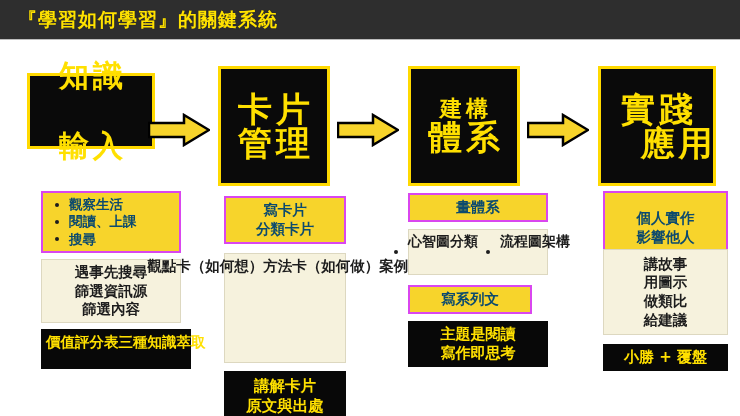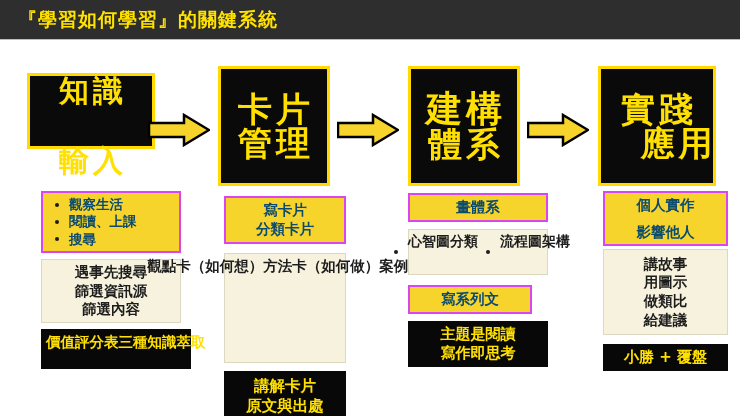--- a/index.html
+++ b/index.html
@@ -110,21 +110,21 @@
 </head>
 <body>
 
 <div id="header-bar">
   <div id="header-title">『學習如何學習』的關鍵系統</div>
 </div>
 
 <div id="canvas">
   <div id="columns-root">
       <div class="column" style="left: 27px; width: 128px;">
-        <div class="stage-head" style="position: absolute; left: 0px; top: 32px; width: 128px; height: 76px; justify-content: space-between;">
+        <div class="stage-head" style="position: absolute; left: 0px; top: 32px; width: 128px; height: 76px;">
           <div class="line" style="font-size: 30px;">知識</div>
           <div class="line" style="font-size: 30px; margin-top: 40px;">輸入</div>
         </div>
         <div class="box yellow bullets" style="position: absolute; left: 14px; top: 150px; width: 140px; min-height: 52px; font-size: 13.5px; display: flex; flex-direction: column; justify-content: center; padding: 3px 4px;">
           <span class="line">觀察生活</span>
           <span class="line">閱讀、上課</span>
           <span class="line">搜尋</span>
         </div>
         <div class="box cream" style="position: absolute; left: 14px; top: 218px; width: 140px; min-height: 60px; font-size: 14.5px; display: flex; flex-direction: column; justify-content: center; padding: 3px 4px;">
           <span class="line">遇事先搜尋</span>
@@ -152,21 +152,21 @@
           <span class="line">（如何做）</span>
           <span class="line">案例卡</span>
         </div>
         <div class="box black" style="position: absolute; left: 6px; top: 330px; width: 122px; min-height: 52px; font-size: 15.5px; display: flex; flex-direction: column; justify-content: center; padding: 3px 4px;">
           <span class="line">講解卡片</span>
           <span class="line">原文與出處</span>
         </div>
       </div>
       <div class="column" style="left: 408px; width: 112px;">
         <div class="stage-head" style="position: absolute; left: 0px; top: 25px; width: 112px; height: 120px;">
-          <div class="line" style="font-size: 36px;">建構</div>
+          <div class="line" style="font-size: 22px;">建構</div>
           <div class="line" style="font-size: 34px;">體系</div>
         </div>
         <div class="box yellow" style="position: absolute; left: 0px; top: 152px; width: 140px; min-height: 26px; font-size: 14.5px; display: flex; flex-direction: column; justify-content: center; padding: 3px 4px;">
           <span class="line">畫體系</span>
         </div>
         <div class="box cream bullets" style="position: absolute; left: 0px; top: 188px; width: 140px; min-height: 46px; font-size: 14px; display: flex; flex-direction: row; justify-content: center; padding: 3px 4px;">
           <span class="line">心智圖分類</span>
           <span class="line">流程圖架構</span>
         </div>
         <div class="box yellow" style="position: absolute; left: 0px; top: 244px; width: 124px; min-height: 26px; font-size: 14.5px; display: flex; flex-direction: column; justify-content: center; padding: 3px 4px;">
@@ -175,21 +175,21 @@
         <div class="box black" style="position: absolute; left: 0px; top: 280px; width: 140px; min-height: 46px; font-size: 15px; display: flex; flex-direction: column; justify-content: center; padding: 3px 4px;">
           <span class="line">主題是閱讀</span>
           <span class="line">寫作即思考</span>
         </div>
       </div>
       <div class="column" style="left: 598px; width: 118px;">
         <div class="stage-head" style="position: absolute; left: 0px; top: 25px; width: 118px; height: 120px;">
           <div class="line" style="font-size: 34px;">實踐</div>
           <div class="line" style="font-size: 34px; margin-left: 39px;">應用</div>
         </div>
-        <div class="box yellow" style="position: absolute; left: 5px; top: 150px; width: 125px; min-height: 48px; font-size: 14.5px; display: flex; flex-direction: column; justify-content: center; padding: 3px 4px; gap: 8px;">
+        <div class="box yellow" style="position: absolute; left: 5px; top: 150px; width: 125px; min-height: 48px; font-size: 14.5px; display: flex; flex-direction: column; justify-content: center; padding: 16px 4px;">
           <span class="line">個人實作</span>
           <span class="line">影響他人</span>
         </div>
         <div class="box cream" style="position: absolute; left: 5px; top: 208px; width: 125px; min-height: 86px; font-size: 14.5px; display: flex; flex-direction: column; justify-content: center; padding: 3px 4px;">
           <span class="line">講故事</span>
           <span class="line">用圖示</span>
           <span class="line">做類比</span>
           <span class="line">給建議</span>
         </div>
         <div class="box black" style="position: absolute; left: 5px; top: 303px; width: 125px; min-height: 26px; font-size: 15px; display: flex; flex-direction: column; justify-content: center; padding: 3px 4px;">

